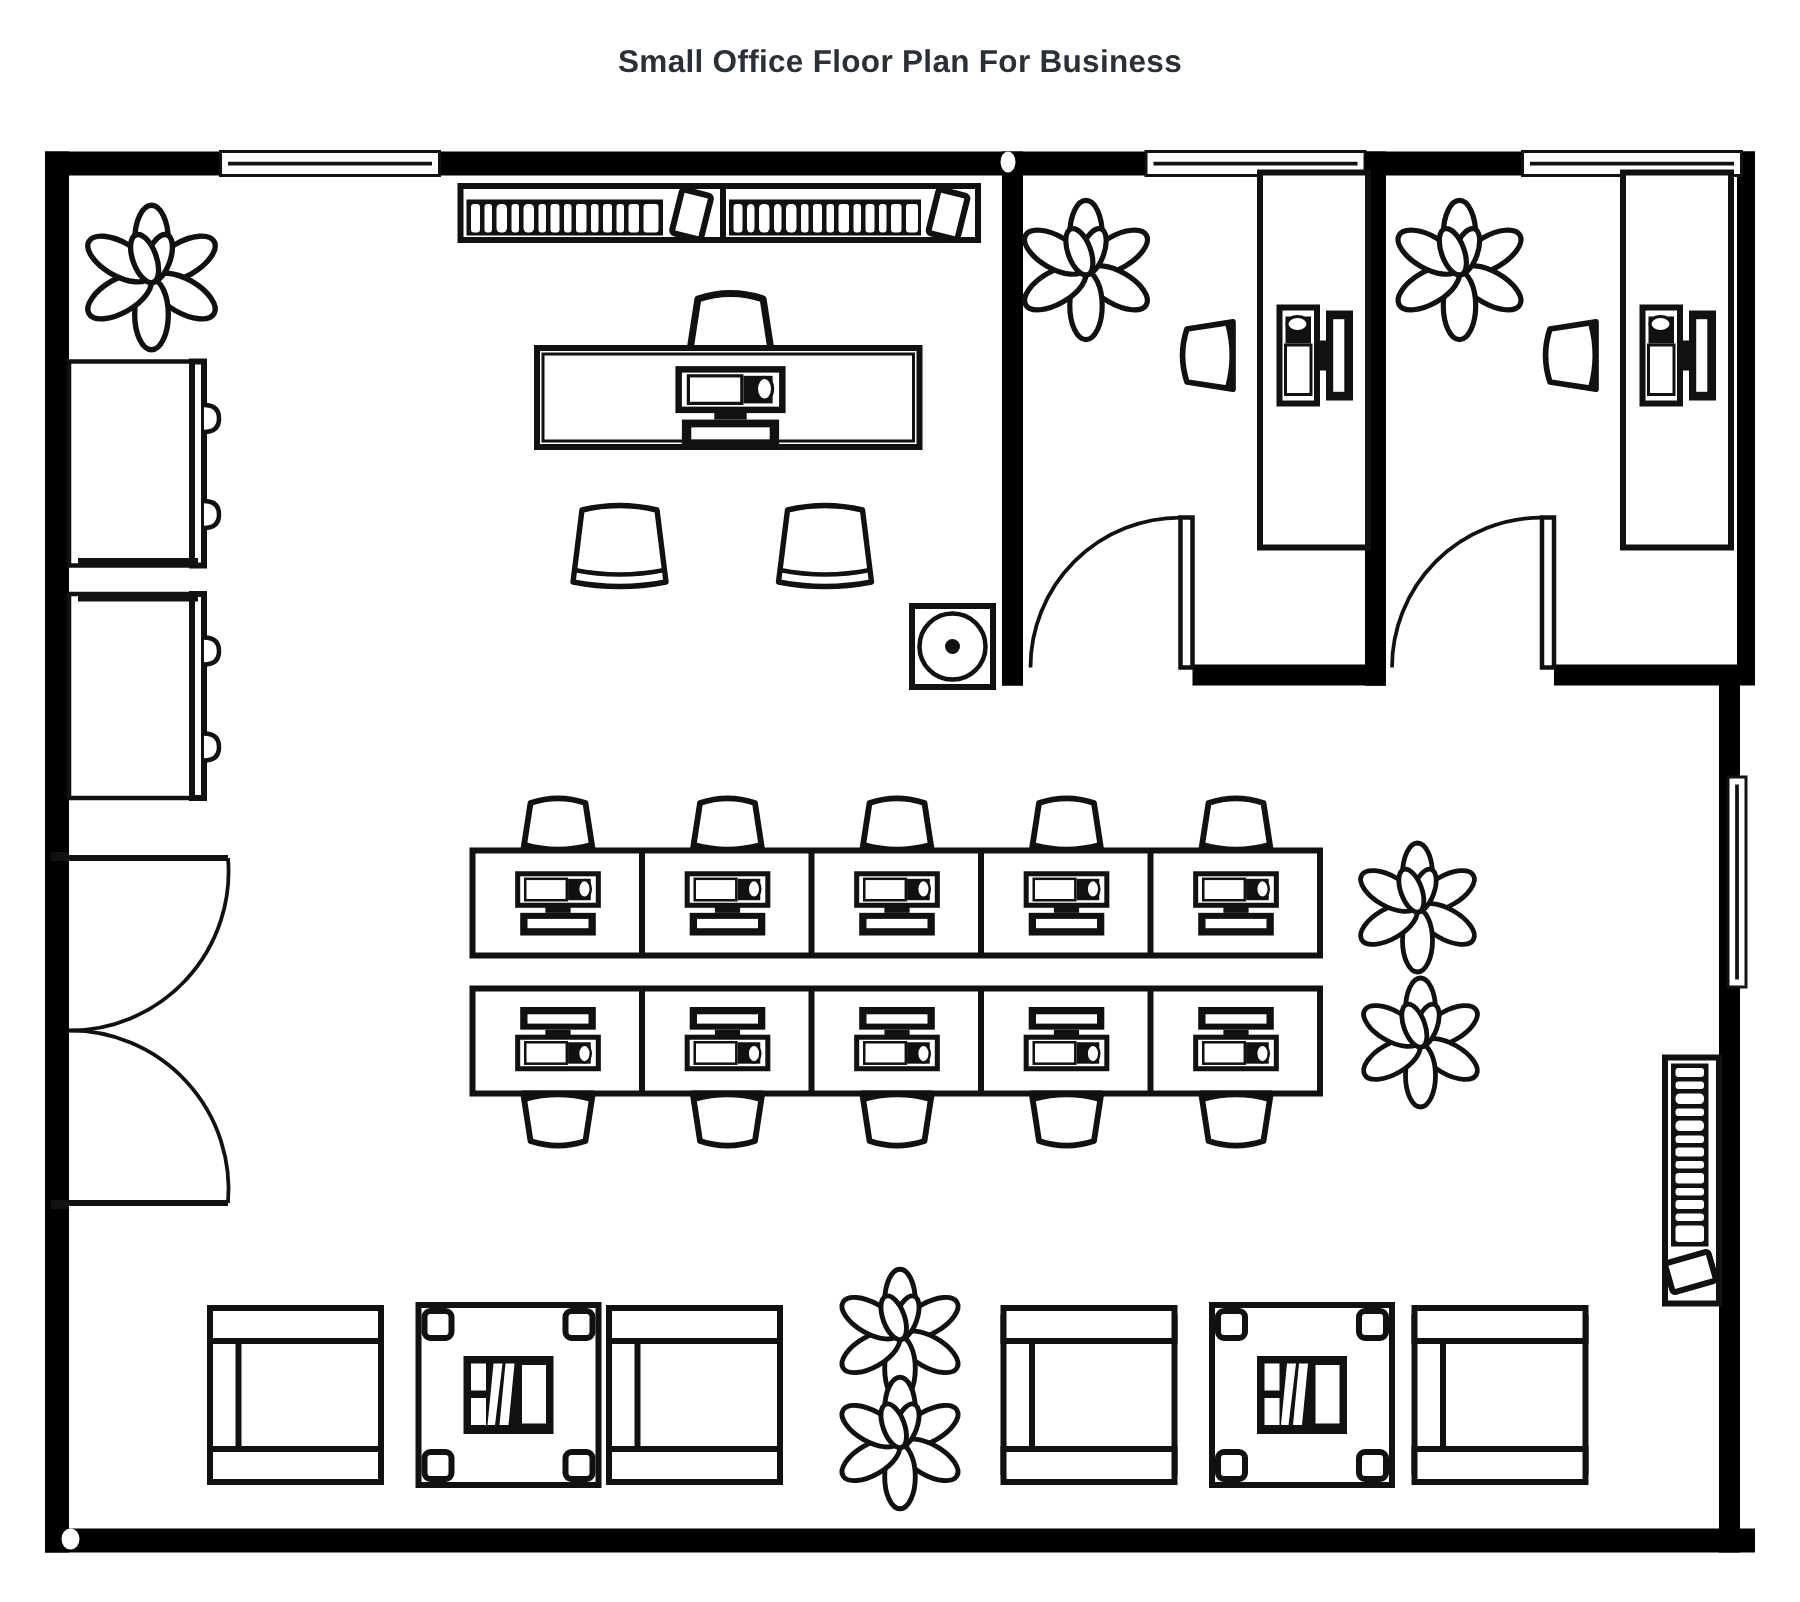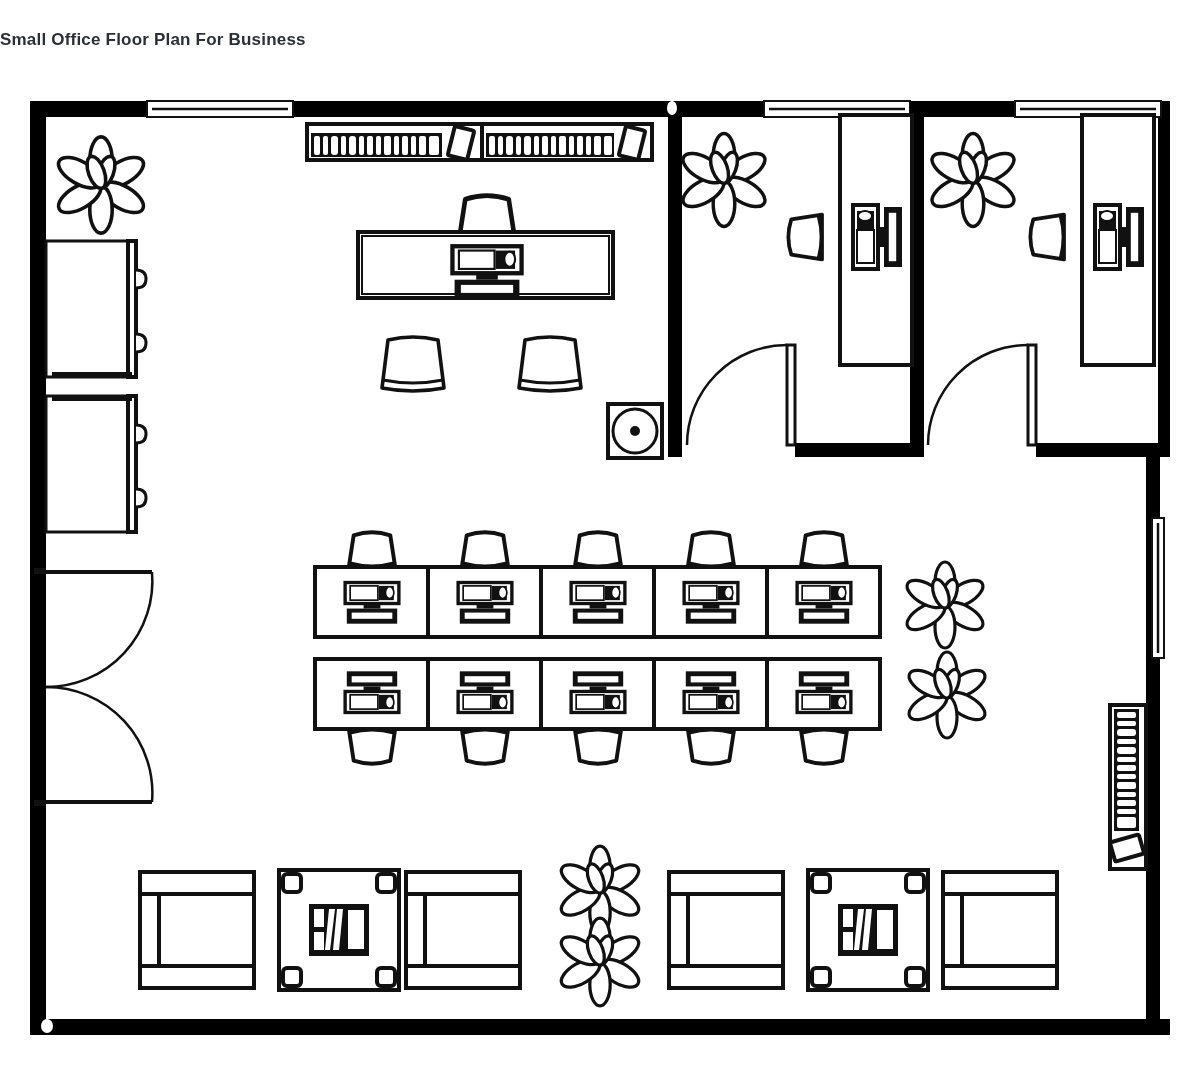--- a/index.html
+++ b/index.html
@@ -17,23 +17,23 @@
     position: relative;
     width: 1200px;
     height: 1068px;
     background: #ffffff;
   }
   #plan-title {
     position: absolute;
     top: 30px;
     left: 0;
     width: 1200px;
-    text-align: left;
+    text-align: center;
     font-family: "Liberation Sans", sans-serif;
-    font-size: 17px;
+    font-size: 21px;
     font-weight: bold;
     color: #2b2f36;
     letter-spacing: 0.2px;
   }
   #canvas-wrap {
     position: absolute;
     top: 0;
     left: 0;
     width: 1200px;
     height: 1068px;

